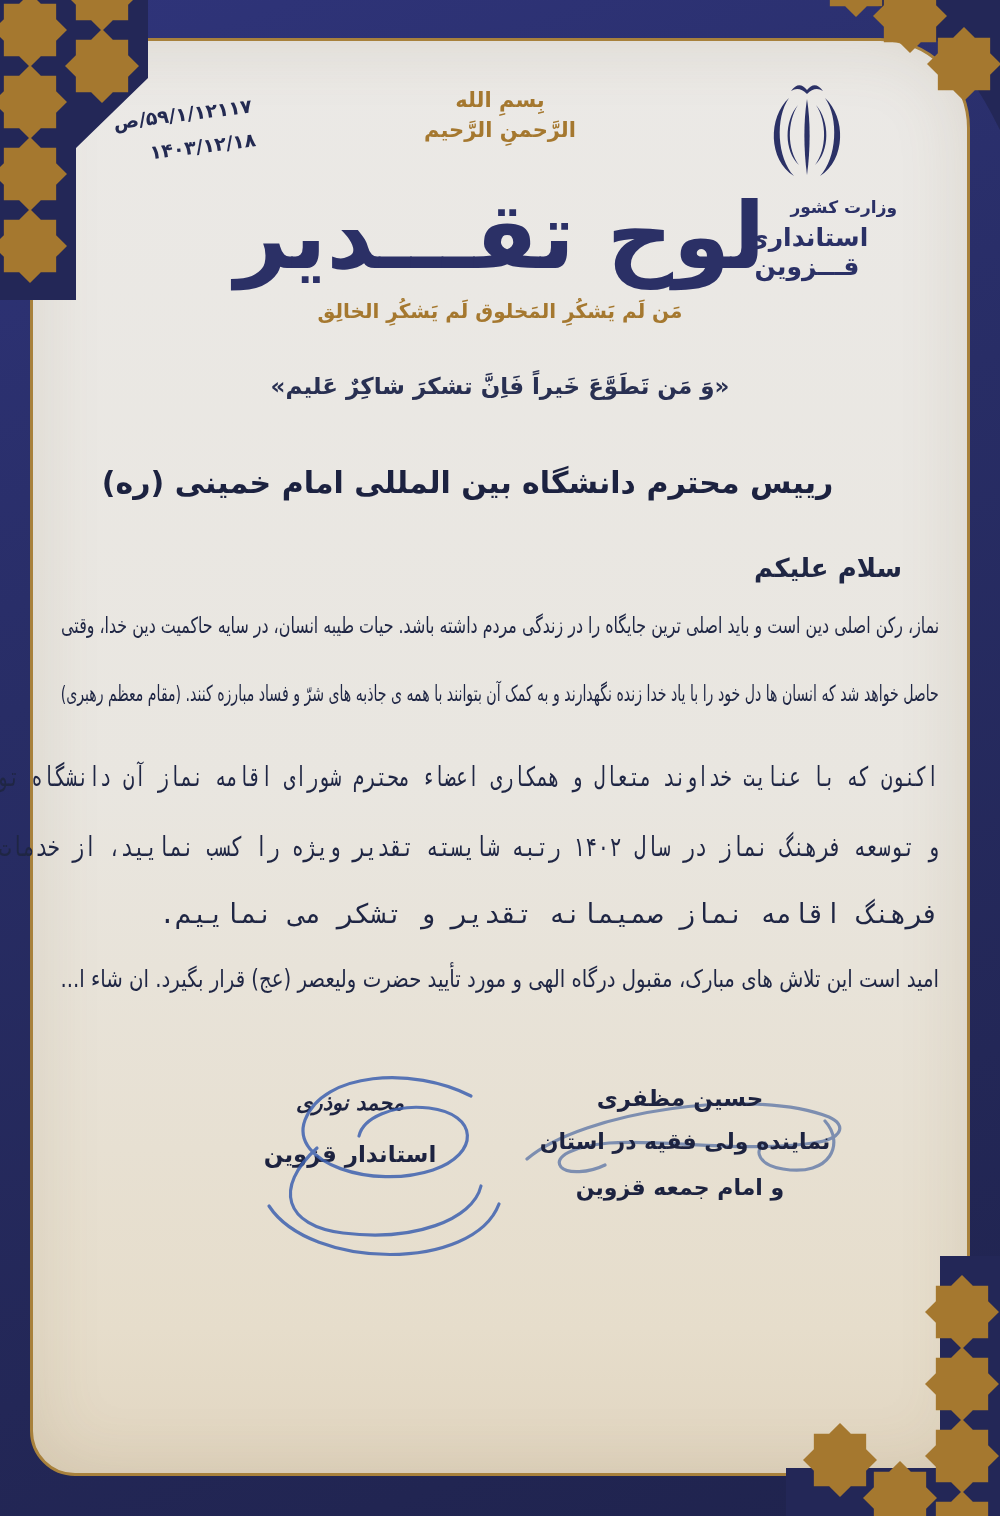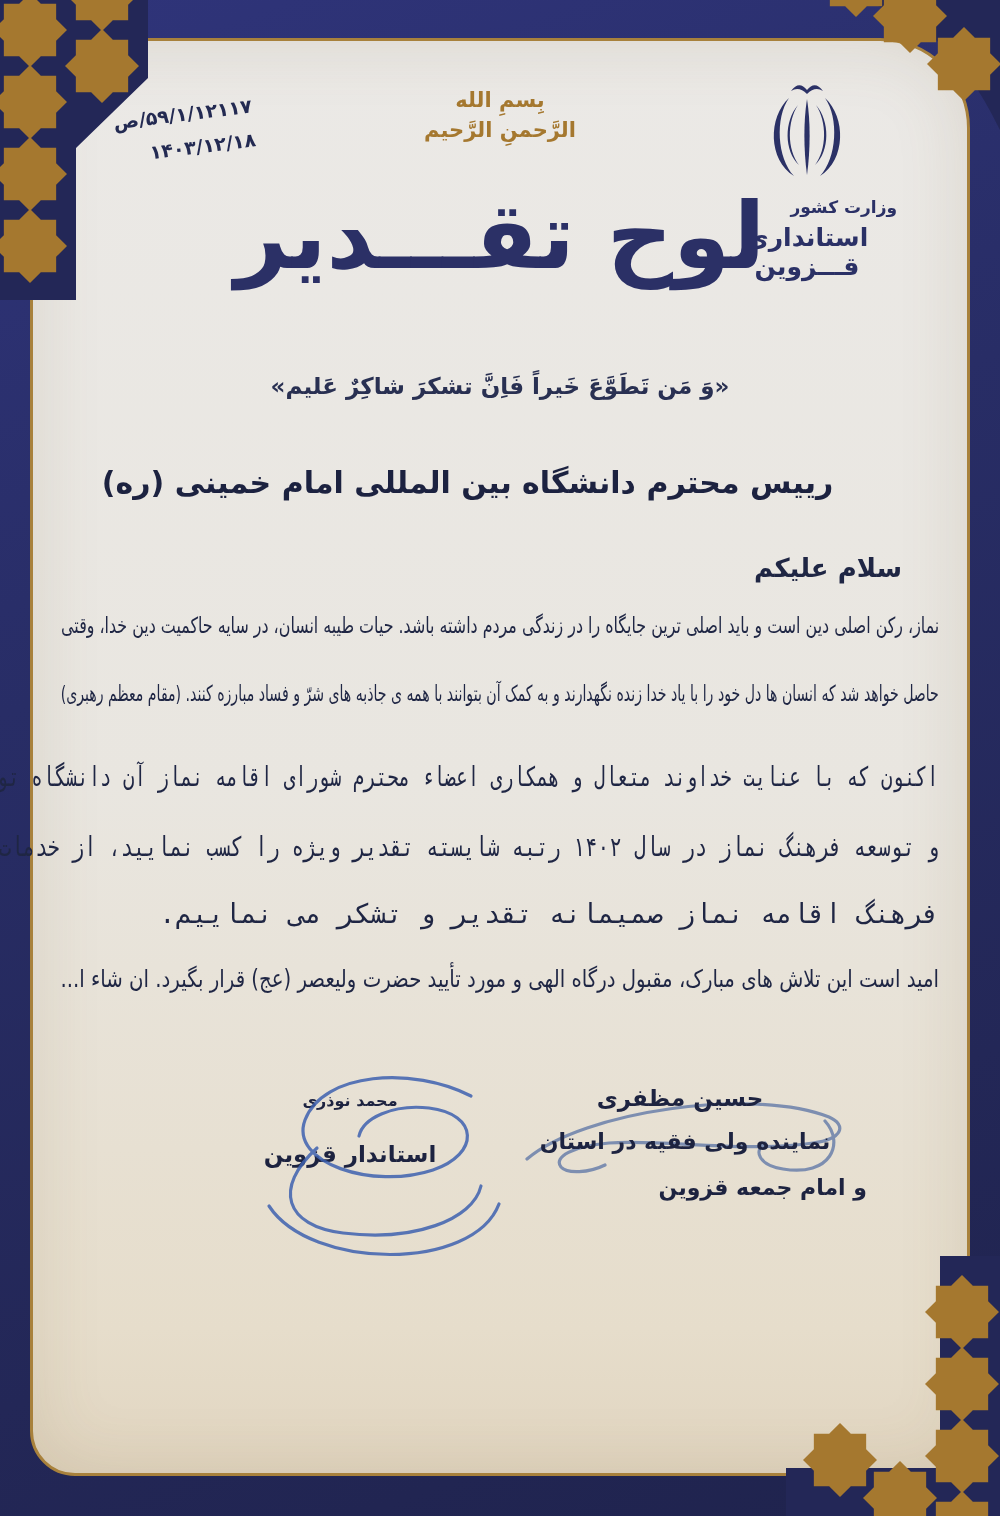--- a/index.html
+++ b/index.html
@@ -70,25 +70,25 @@
 
   
   .line{right:28px;left:28px;text-align:right;overflow:visible;}
   .fit{display:inline-block;white-space:nowrap;transform-origin:100% 50%;}
   .p1{font-size:22px;}
   .p2{font-size:27px;font-family:Liberation Mono, monospace;}
   .p3{font-size:24px;}
 
   
   .sig-text{text-align:center;font-weight:bold;color:#1d2340;}
-  .sig-right-name{right:430px;left:130px;top:1050px;font-size:16px;}
+  .sig-right-name{right:430px;left:130px;top:1050px;font-size:21px;font-style:italic;}
   .sig-right-title{right:430px;left:130px;top:1100px;font-size:23px;}
   .sig-left-name{left:460px;right:100px;top:1044px;font-size:23px;text-align:center;}
   .sig-left-t1{left:430px;right:60px;top:1088px;font-size:22px;text-align:center;}
-  .sig-left-t2{left:460px;right:100px;top:1134px;font-size:22px;text-align:right;}
+  .sig-left-t2{left:460px;right:100px;top:1134px;font-size:22px;text-align:center;}
   .scribble{position:absolute;overflow:visible;}
 </style>
 </head>
 <body>
 
 <svg width="0" height="0" style="position:absolute">
   <defs>
     <symbol id="star8" overflow="visible">
       <polygon points="1,0 0.707,0.293 0.707,0.707 0.293,0.707 0,1 -0.293,0.707 -0.707,0.707 -0.707,0.293 -1,0 -0.707,-0.293 -0.707,-0.707 -0.293,-0.707 0,-1 0.293,-0.707 0.707,-0.707 0.707,-0.293"></polygon>
     </symbol>
@@ -116,20 +116,21 @@
         </g>
       </svg>
       <div class="navy org-line1">وزارت کشور</div>
       <div class="navy org-line2">استانداری قـــزوین</div>
     </div>
 
     <div class="abs bismillah gold">بِسمِ الله الرَّحمنِ الرَّحیم</div>
 
     <div class="abs main-title">لوح تقـــدیر</div>
 
+    <div class="abs hadith gold">مَن لَم یَشکُرِ المَخلوق لَم یَشکُرِ الخالِق</div>
 
     <div class="abs verse">«وَ مَن تَطَوَّعَ خَیراً فَاِنَّ تشکرَ شاکِرٌ عَلیم»</div>
 
     <div class="abs addressee">رییس محترم دانشگاه بین المللی امام خمینی (ره)</div>
 
     <div class="abs line p1 ink" style="top:572px;">
       <span class="fit" style="transform: scaleX(0.722);">نماز، رکن اصلی دین است و باید اصلی ترین جایگاه را در زندگی مردم داشته باشد. حیات طیبه انسان، در سایه حاکمیت دین خدا، وقتی</span>
     </div>
 
     <div class="abs salutation ink">سلام علیکم</div>

